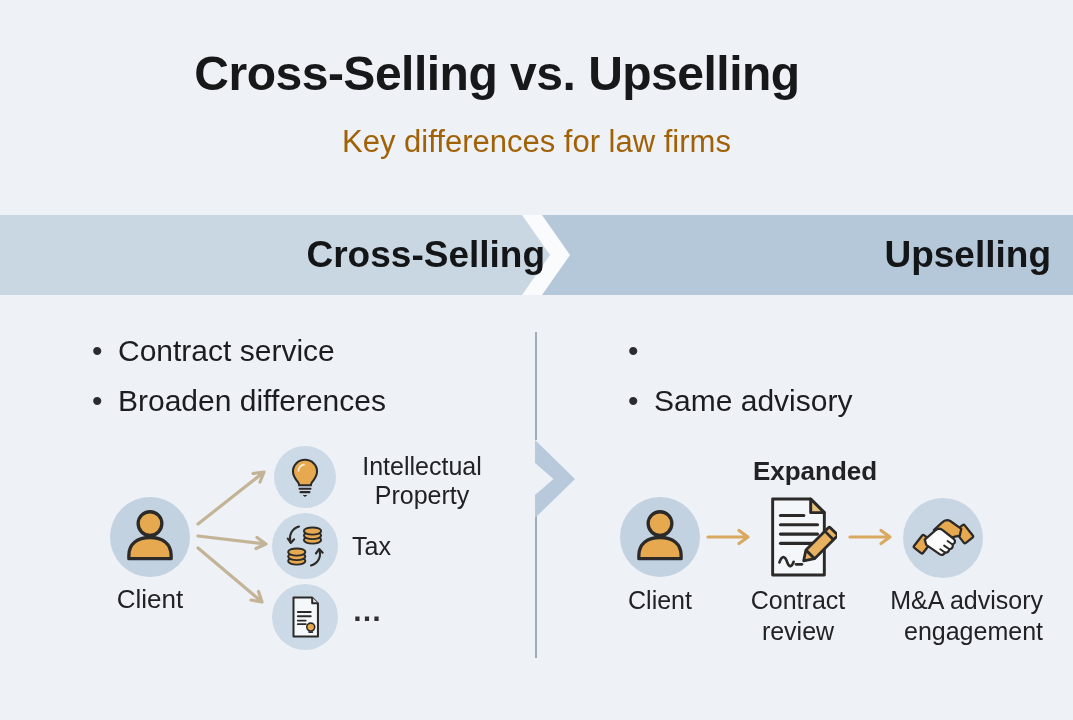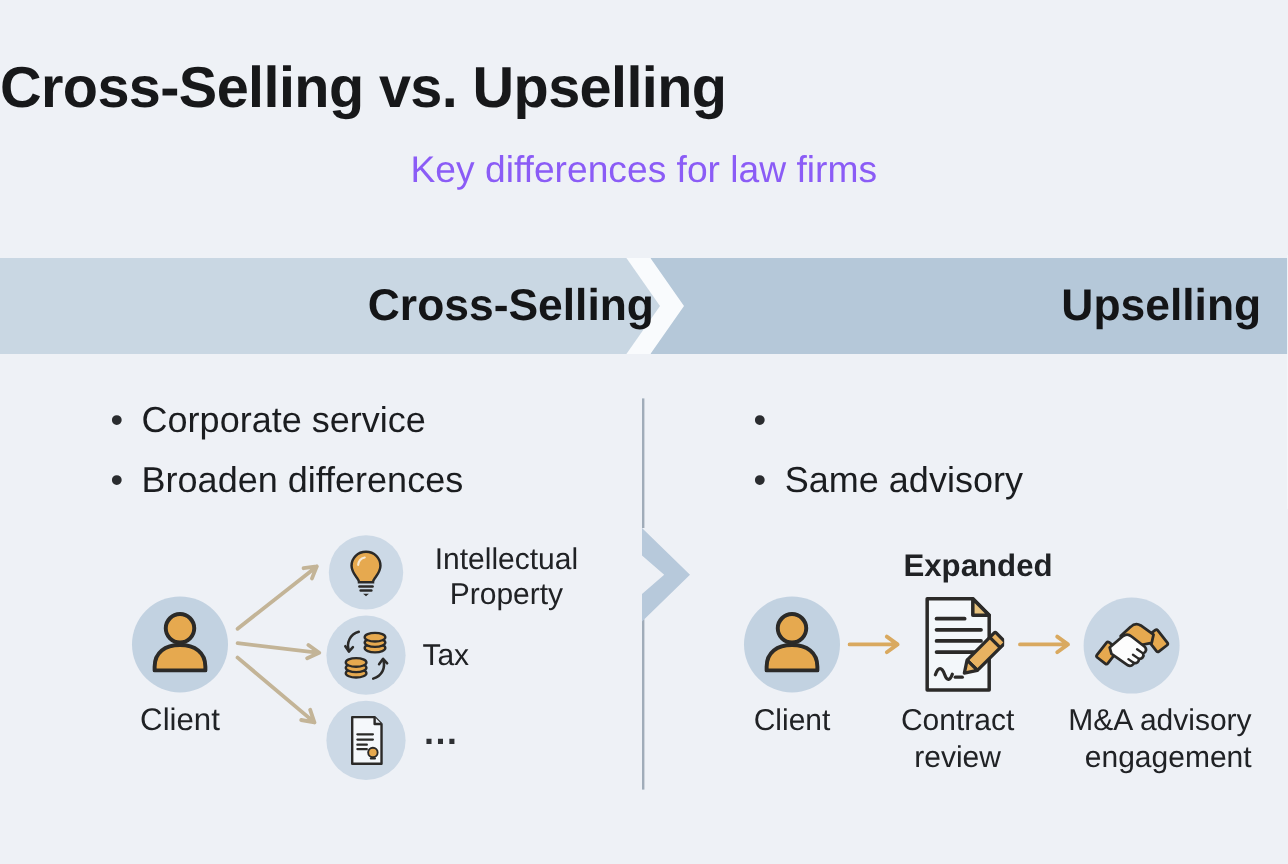--- a/index.html
+++ b/index.html
@@ -1,23 +1,23 @@
 <!DOCTYPE html>
 <html><head>
 <meta charset="utf-8">
 <style>
   html,body{margin:0;padding:0;}
   body{font-family:"Liberation Sans", sans-serif;}
   .stage{position:relative;width:1073px;height:720px;background:#eef1f6;overflow:hidden;color:#17181a;}
 
   
-  .title{position:absolute;left:0;top:46px;width:932px;
-         font-size:48px;font-weight:700;letter-spacing:-0.5px;color:#17181a;}
+  .title{position:absolute;left:0;top:46px;width:932px;text-align:center;
+         font-size:48px;font-weight:700;letter-spacing:-0.5px;color:#17181a;padding-left:31px;}
   .subtitle{position:absolute;left:0;top:124px;width:1073px;text-align:center;
-         font-size:31px;font-weight:400;color:#8b5cf6;}
+         font-size:31px;font-weight:400;color:#a16207;}
 
   
   .banner{position:absolute;left:0;top:215px;width:1073px;height:80px;background:#f9fbfd;}
   .band{position:absolute;left:0;top:0;width:1073px;height:80px;}
   .band-left{background:#c9d7e3;clip-path:polygon(0 0,522px 0,550px 40px,522px 80px,0 80px);}
   .band-right{background:#b5c8d9;clip-path:polygon(542px 0,1073px 0,1073px 80px,542px 80px,570px 40px);}
   .band-label{position:absolute;top:0;height:80px;line-height:80px;text-align:right;
          font-size:37px;font-weight:700;color:#141517;}
   .band-label.left{left:0;width:545px;}
   .band-label.right{left:545px;width:506px;}
@@ -152,21 +152,21 @@
 
   <div class="vline vseg1"></div>
   <div class="vline vseg2"></div>
   <svg class="mid-chevron" width="46" height="82" viewBox="0 0 46 82">
     <path d="M2 2 L42 41 L2 80 L2 57 L20.5 41 L2 25 Z" fill="#b7c9db"></path>
   </svg>
 
   <div class="bullets left">
     <div class="bullet-row">
       <span class="bullet-dot">•</span>
-      <span>Corporate service</span>
+      <span>Contract service</span>
     </div>
     <div class="bullet-row">
       <span class="bullet-dot">•</span>
       <span>Broaden differences</span>
     </div>
   </div>
 
   <div class="bullets right">
     <div class="bullet-row">
       <span class="bullet-dot">•</span>

